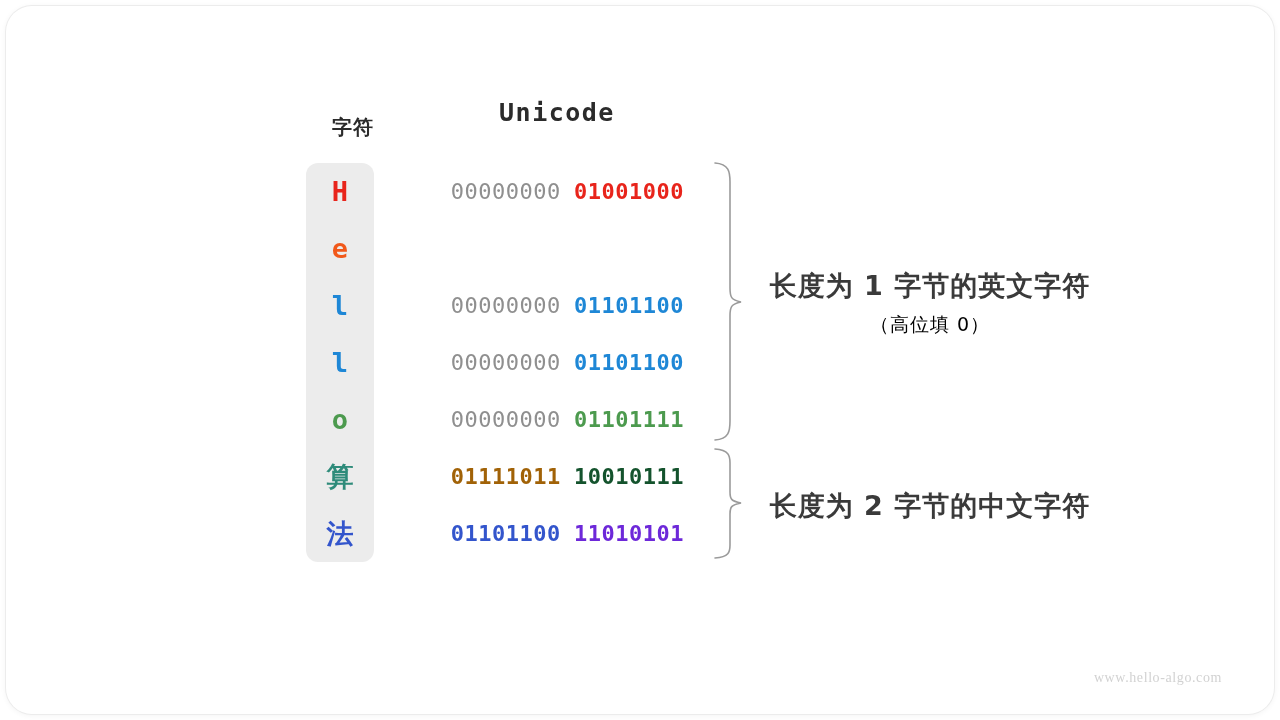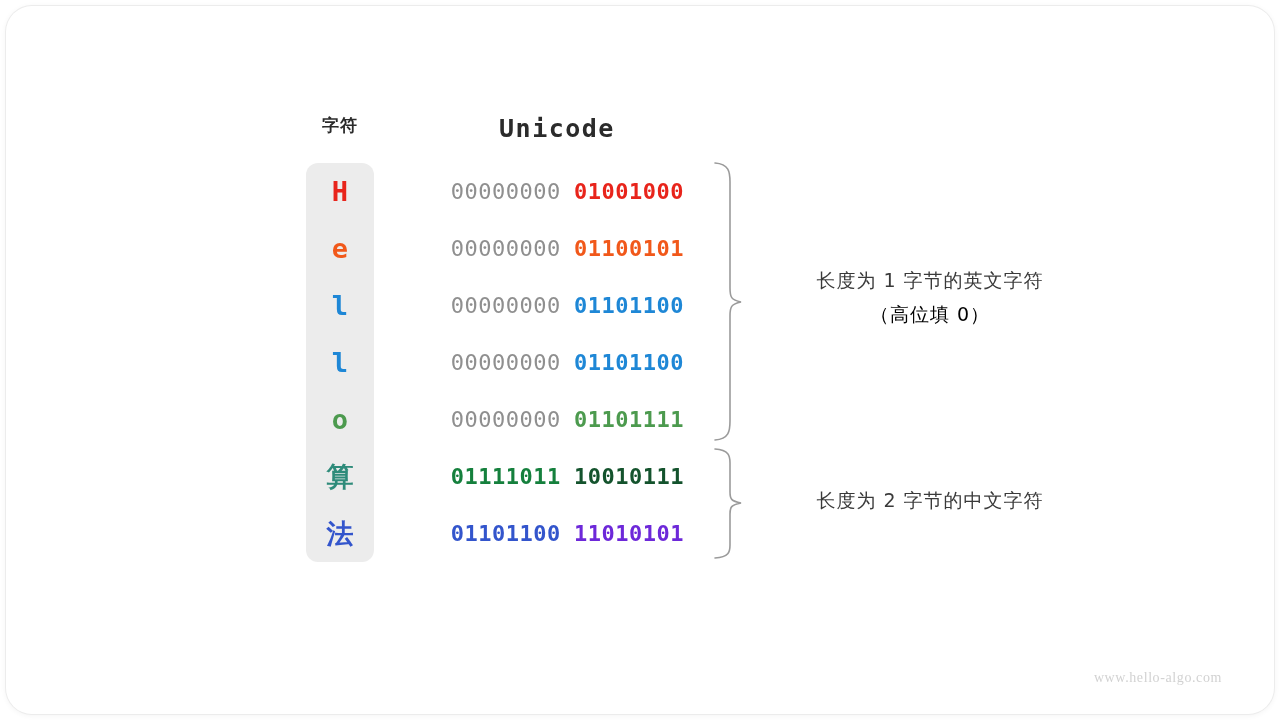--- a/index.html
+++ b/index.html
@@ -45,27 +45,27 @@
   .hdr {
     position: absolute;
     font-weight: bold;
     color: #2b2b2b;
     white-space: nowrap;
   }
   #hdr-char {
     left: 306px;
     top: 114px;
     width: 68px;
-    text-align: center;
-    font-size: 17px;
+    text-align: right;
+    font-size: 20px;
     letter-spacing: 1px;
   }
   #hdr-unicode {
     left: 430px;
-    top: 114px;
+    top: 98px;
     width: 254px;
     text-align: center;
     font-family: "DejaVu Sans Mono", "Liberation Mono", monospace;
     font-size: 25px;
     letter-spacing: 1.5px;
   }
 
   
   .char-col {
     position: absolute;
@@ -136,22 +136,23 @@
 
   
   .anno {
     position: absolute;
     text-align: center;
     color: #3a3a3a;
     white-space: nowrap;
   }
   .anno .l1 {
     display: block;
-    font-size: 19px;
+    font-size: 27px;
     letter-spacing: 1px;
+    font-weight: bold;
   }
   .anno .l2 {
     display: block;
     margin-top: 8px;
     font-size: 19px;
     color: #000000;
     letter-spacing: 1px;
   }
   #anno-ascii {
     left: 760px;
@@ -188,41 +189,40 @@
 
     <div class="char-col" style="background: rgb(236, 236, 236);"></div>
 
     <div class="row" style="top:163px">
       <div class="char" style="color: rgb(232, 36, 27);">H</div>
       <div class="bits"><span class="hi">00000000</span> <span class="lo" style="color: rgb(232, 36, 27);">01001000</span></div>
     </div>
 
     <div class="row" style="top:220px">
       <div class="char" style="color: rgb(241, 88, 26);">e</div>
-      <div class="bits"><span class="hi">00000000</span> <span class="lo" style="color: rgb(241, 88, 26);">01100101</span></div>
     </div>
 
     <div class="row" style="top:277px">
       <div class="char" style="color: rgb(30, 135, 214);">l</div>
       <div class="bits"><span class="hi">00000000</span> <span class="lo" style="color: rgb(30, 135, 214);">01101100</span></div>
     </div>
 
     <div class="row" style="top:334px">
       <div class="char" style="color: rgb(30, 135, 214);">l</div>
       <div class="bits"><span class="hi">00000000</span> <span class="lo" style="color: rgb(30, 135, 214);">01101100</span></div>
     </div>
 
     <div class="row" style="top:391px">
       <div class="char" style="color: rgb(76, 154, 78);">o</div>
       <div class="bits"><span class="hi">00000000</span> <span class="lo" style="color: rgb(76, 154, 78);">01101111</span></div>
     </div>
 
     <div class="row" style="top:448px">
       <div class="char cjk" style="color: rgb(46, 139, 122);">算</div>
-      <div class="bits"><span class="hi bold" style="color: #15803d;">01111011</span> <span class="lo" style="color: #14532d;">10010111</span></div>
+      <div class="bits"><span class="hi bold" style="color: #a16207;">01111011</span> <span class="lo" style="color: #14532d;">10010111</span></div>
     </div>
 
     <div class="row" style="top:505px">
       <div class="char cjk" style="color: rgb(51, 85, 204);">法</div>
       <div class="bits"><span class="hi bold" style="color: rgb(51, 85, 204);">01101100</span> <span class="lo" style="color: #6d28d9;">11010101</span></div>
     </div>
 
     <svg class="braces" viewBox="0 0 1280 720">
 
       <path id="brace-ascii" fill="none" stroke="#9b9b9b" stroke-width="1.6" stroke-linecap="round" d="M 715 163

